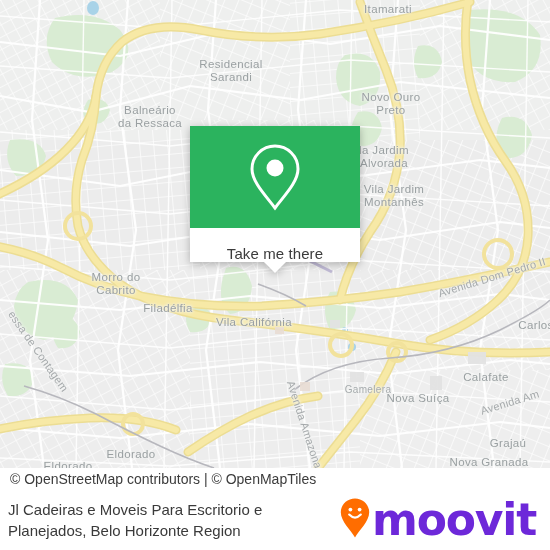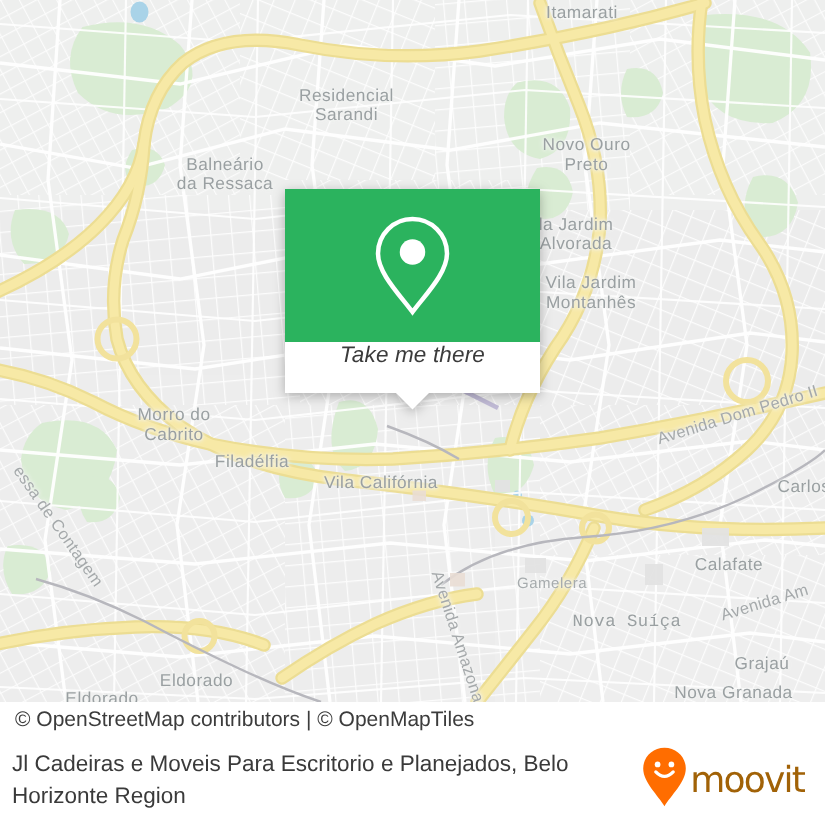--- a/index.html
+++ b/index.html
@@ -74,23 +74,22 @@
     background: #2bb35e;
     display: flex;
     align-items: center;
     justify-content: center;
   }
   .popup-pin svg { display: block; }
   .popup-foot {
     background: #ffffff;
     height: 34px;
     display: flex;
-    align-items: flex-start;
+    align-items: flex-end;
     justify-content: center;
-    font-style: italic;
   }
   .popup-foot-label {
     color: #3b3b3b;
     font-size: 15px;
     font-family: "Liberation Sans", sans-serif;
     letter-spacing: 0.1px;
   }
   .popup-tail {
     position: absolute;
     left: 50%;
@@ -142,23 +141,23 @@
     max-width: 400px;
     font-family: "Liberation Sans", sans-serif;
   }
   .brand {
     display: flex;
     align-items: center;
     padding-right: 14px;
   }
   .brand-pin { display: block; margin-right: 2px; }
   .brand-word {
-    color: #a16207;
-    font-size: 24px;
-    font-weight: normal;
+    color: #6d28d9;
+    font-size: 44px;
+    font-weight: bold;
     letter-spacing: -1.2px;
     font-family: "DejaVu Sans", sans-serif;
     line-height: 34px;
   }
 </style>
 </head>
 <body>
 
 <div class="screen">
 
@@ -324,21 +323,21 @@
 Alvorada</div>
       <div class="map-label" style="left:394px; top:183px;">Vila Jardim
 Montanhês</div>
       <div class="map-label" style="left:116px; top:271px;">Morro do
 Cabrito</div>
       <div class="map-label" style="left:168px; top:302px;">Filadélfia</div>
       <div class="map-label" style="left:254px; top:316px;">Vila Califórnia</div>
       <div class="map-label" style="left:486px; top:347px;margin-top:24px;">Calafate</div>
       <div class="map-label" style="left:536px; top:319px;">Carlos</div>
       <div class="map-label small" style="left:368px; top:384px;">Gamelera</div>
-      <div class="map-label" style="left:418px; top:408px;font-family:Liberation Mono, monospace;">Nova Suíça</div>
+      <div class="map-label" style="left:418px; top:392px;">Nova Suíça</div>
       <div class="map-label" style="left:508px; top:437px;">Grajaú</div>
       <div class="map-label" style="left:489px; top:456px;">Nova Granada</div>
 
       <div class="map-label" style="left:131px; top:448px;">Eldorado</div>
       <div class="map-label" style="left:68px;  top:460px;">Eldorado</div>
     </div>
 
     <div>
       <div class="map-label road" style="left:492px; top:271px; transform:translateX(-50%) rotate(-17deg);">Avenida Dom Pedro II</div>
       <div class="map-label road" style="left:510px; top:396px; transform:translateX(-50%) rotate(-17deg);">Avenida Am</div>

